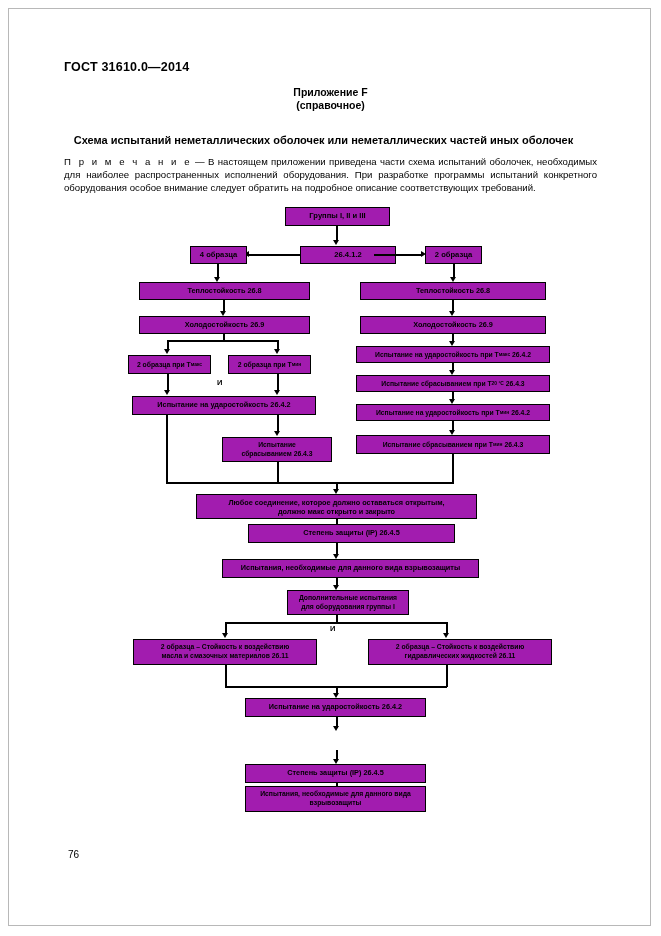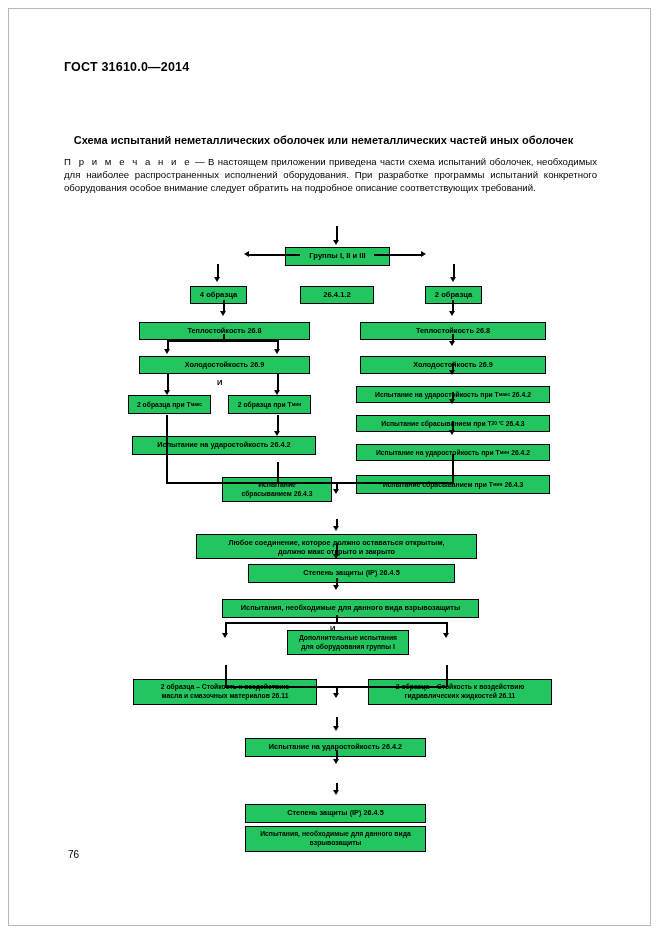--- a/index.html
+++ b/index.html
@@ -38,25 +38,24 @@
     font-size:9.6px;
   }
   .pageno{
     position:absolute;left:68px;top:849px;font-size:10px;text-align:right;
   }
 
   
   .chart{position:absolute;left:0;top:0;width:661px;height:936px;}
   .bx{
     position:absolute;box-sizing:border-box;
-    border:1.6px solid #000;background:#22c55e;
+    border:1.6px solid #000;background:#a21caf;
     display:flex;align-items:center;justify-content:center;text-align:center;
     font-size:7.3px;font-weight:bold;line-height:8.6px;
     padding:1px 3px;
-    margin-top:40px;
   }
   .bx.sm{font-size:6.8px;line-height:8px;}
   .bx.lg{font-size:7.6px;}
   .ln{position:absolute;background:#000;}
   .vl{width:1.6px;}
   .hl{height:1.6px;}
   .ar-d,.ar-u,.ar-l,.ar-r{position:absolute;width:0;height:0;}
   .ar-d{border-left:3.4px solid transparent;border-right:3.4px solid transparent;border-top:5px solid #000;}
   .ar-l{border-top:3.4px solid transparent;border-bottom:3.4px solid transparent;border-right:5px solid #000;}
   .ar-r{border-top:3.4px solid transparent;border-bottom:3.4px solid transparent;border-left:5px solid #000;}
@@ -64,36 +63,40 @@
   sub{font-size:.72em;vertical-align:-.28em;}
 </style>
 </head>
 <body>
 
 <div class="page">
   <div class="border"></div>
 
   <div class="hdr">ГОСТ 31610.0—2014</div>
 
+  <div class="appx">
+    <div>Приложение F</div>
+    <div>(справочное)</div>
+  </div>
 
   <div class="title">Схема испытаний неметаллических оболочек или неметаллических частей иных оболочек</div>
 
   <div class="note">
     <span class="lead">П р и м е ч а н и е</span>
     <span>—</span>
     <span>В настоящем приложении приведена части схема испытаний оболочек, необходимых для наиболее распространенных исполнений оборудования. При разработке программы испытаний конкретного оборудования особое внимание следует обратить на подробное описание соответствующих требований.</span>
   </div>
 
   <div class="chart">
 
     <div class="bx lg" style="left:285px;top:207px;width:105px;height:19px;">Группы I, II и III</div>
     <div class="ln vl" style="left:336px;top:226px;height:15px;"></div>
     <div class="ar-d" style="left:333px;top:240px;"></div>
 
-    <div class="bx lg" style="left:300px;top:246px;width:74px;height:18px;">26.4.1.2</div>
+    <div class="bx lg" style="left:300px;top:246px;width:96px;height:18px;">26.4.1.2</div>
 
     <div class="ln hl" style="left:248px;top:254px;width:52px;"></div>
     <div class="ar-l" style="left:244px;top:251px;"></div>
     <div class="ln hl" style="left:374px;top:254px;width:48px;"></div>
     <div class="ar-r" style="left:421px;top:251px;"></div>
 
     <div class="bx lg" style="left:190px;top:246px;width:57px;height:18px;">4 образца</div>
     <div class="bx lg" style="left:425px;top:246px;width:57px;height:18px;">2 образца</div>
 
     <div class="ln vl" style="left:217px;top:264px;height:14px;"></div>

